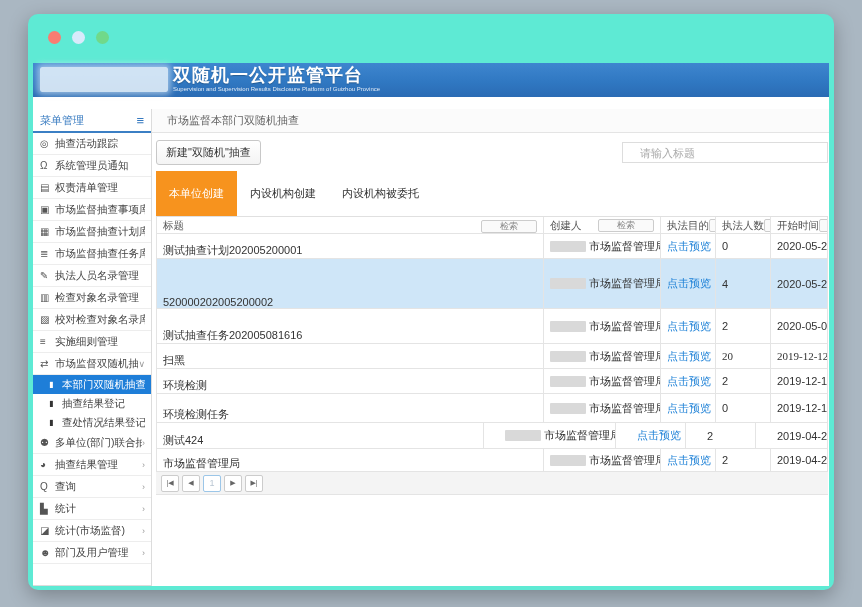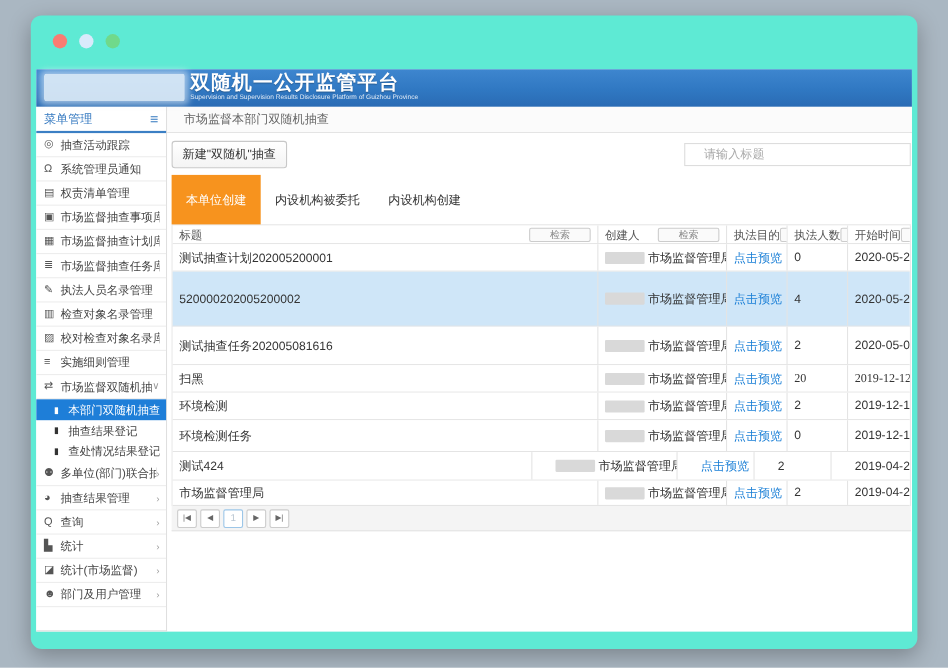--- a/index.html
+++ b/index.html
@@ -18,21 +18,21 @@
   
   .app-header { height:34px; background:linear-gradient(180deg,#3e86cf 0%, #3078c2 55%, #2a6bb4 100%);
     position:relative; display:flex; align-items:flex-start; }
   .logo-blur { position:absolute; left:7px; top:4px; width:128px; height:25px;
     background:rgba(235,244,252,.85); border-radius:2px; box-shadow:0 0 6px 3px rgba(235,244,252,.55); }
   .title-wrap { position:absolute; left:140px; top:1px; color:#fff; }
   .app-title { font-size:18px; font-weight:bold; letter-spacing:1px; line-height:22px;
     text-shadow:0 1px 1px rgba(0,0,0,.25); }
   .app-subtitle { font-size:6px; opacity:.85; line-height:7px; white-space:nowrap; }
 
-  .app-body { display:flex; height:477px; }
+  .app-body { display:flex; height:477px;margin-top:12px; }
 
   
   .sidebar { width:119px; border-right:1px solid #dcdcdc; border-bottom:1px solid #dcdcdc;
     background:#fff; flex-shrink:0; }
   .sb-head { height:24px; display:flex; align-items:center; justify-content:space-between;
     padding:0 7px; border-bottom:2px solid #3b7fc4; }
   .sb-head-label { color:#3579c0; font-size:11px; }
   .sb-burger { color:#3579c0; font-size:13px; cursor:pointer; line-height:1; }
   .s-item { height:22px; display:flex; align-items:center; padding:0 6px 0 7px;
     border-bottom:1px solid #ededed; font-size:10.5px; color:#444; cursor:pointer; white-space:nowrap; }
@@ -60,21 +60,21 @@
   .tabs { display:flex; border-bottom:1px solid #e0e0e0; }
   .tab { font-size:11px; color:#333; padding:15px 13px; cursor:pointer; }
   .tab.active { background:#f7931e; color:#fff; }
 
   
   .tbl { border-left:1px solid #e4e4e4; border-right:1px solid #e4e4e4; font-size:11px; }
   .t-row { display:flex; border-bottom:1px solid #e4e4e4; align-items:stretch; }
   .t-cell { padding:0 6px; display:flex; align-items:center; border-right:1px solid #e4e4e4;
     overflow:hidden; white-space:nowrap; }
   .t-cell:last-child { border-right:none; }
-  .c-title { flex:1; min-width:0; }
+  .c-title { flex:1; min-width:0;align-items:flex-end; }
   .c-creator { width:117px; flex-shrink:0; }
   .c-purpose { width:55px; flex-shrink:0; }
   .c-officers { width:55px; flex-shrink:0; }
   .c-start { width:56px; flex-shrink:0; }
   .t-head { background:#fff; color:#555; height:17px; }
   .t-head .t-cell { justify-content:space-between; padding-top:1px; }
   .t-head .h-label { font-size:10.5px; }
   .badge { font-size:9px; color:#888; border:1px solid #ccc; border-radius:2px;
     background:#fafafa; padding:0 18px; line-height:11px; cursor:pointer; flex-shrink:0; }
   .t-body .t-row { color:#333; cursor:pointer; background:#fff; }
@@ -207,22 +207,22 @@
 
       <div class="main">
         <div class="breadcrumb">市场监督本部门双随机抽查</div>
         <div class="content">
           <div class="toolbar">
             <button class="btn-new">新建"双随机"抽查</button>
             <input class="search-input" type="text" placeholder="请输入标题" style="">
           </div>
           <div class="tabs" id="tabs">
               <div class="tab active">本单位创建</div>
+              <div class="tab">内设机构创建</div>
               <div class="tab">内设机构被委托</div>
-              <div class="tab">内设机构创建</div>
             </div>
           <div class="tbl">
             <div class="t-row t-head" id="t-head">
                 <div class="t-cell c-title">
                   <span class="h-label">标题</span>
                   <span class="badge">检索</span>
                 </div>
                 <div class="t-cell c-creator">
                   <span class="h-label">创建人</span>
                   <span class="badge">检索</span>

